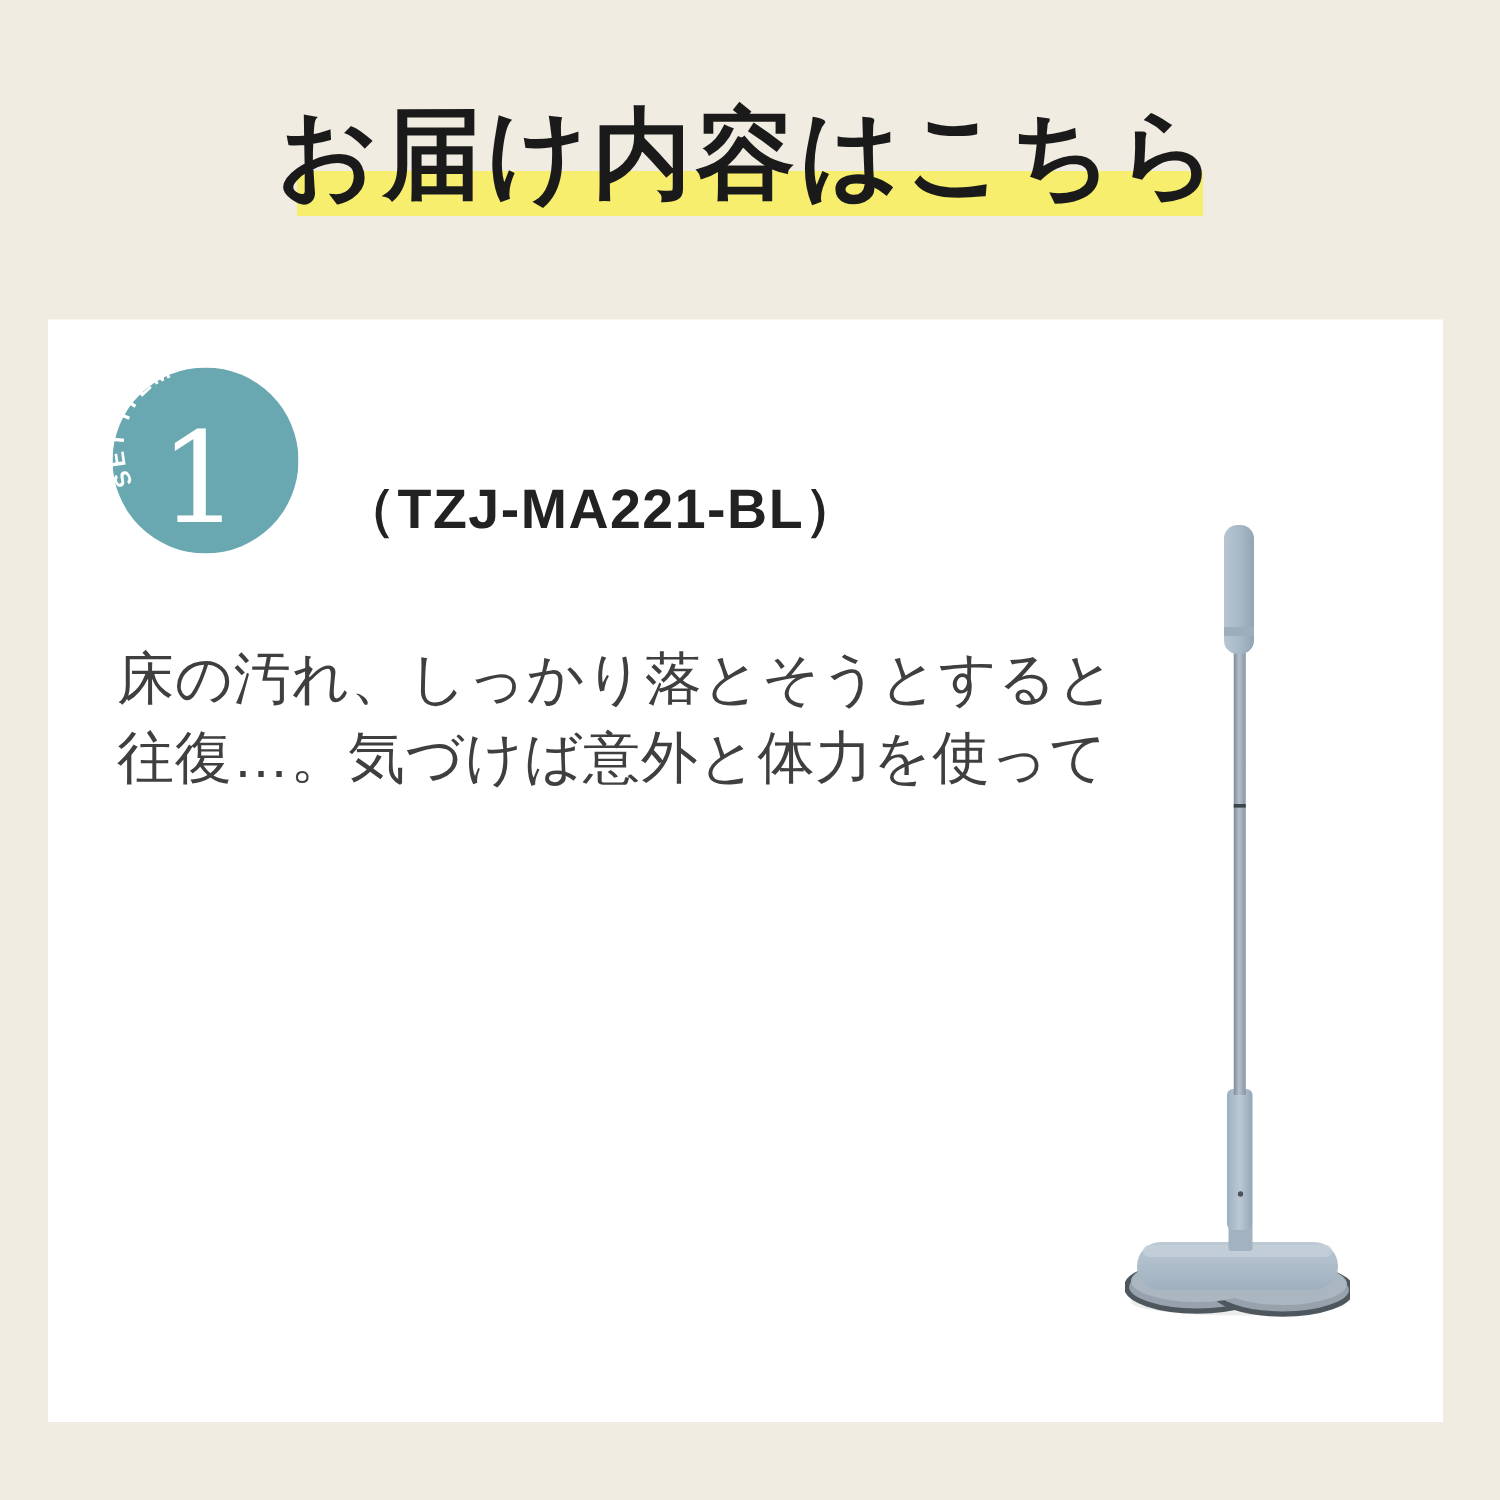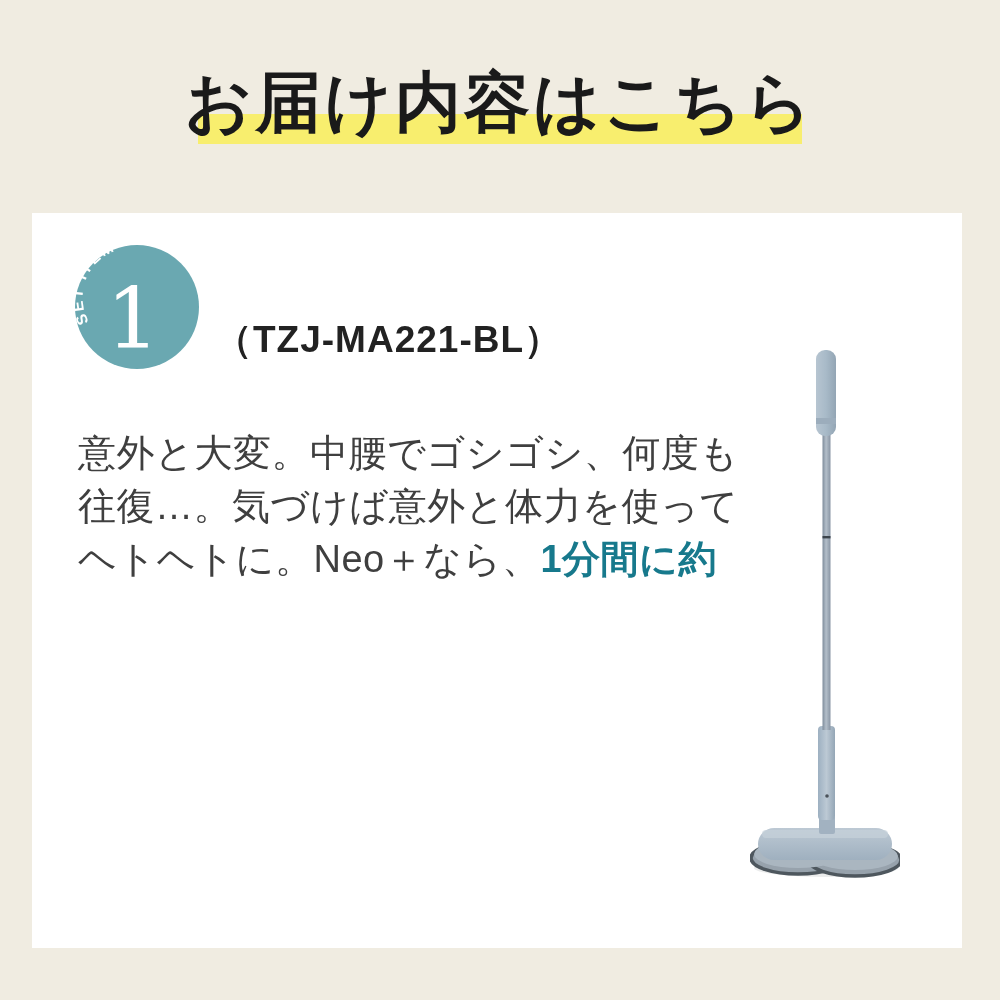--- a/index.html
+++ b/index.html
@@ -22,21 +22,21 @@
 
   
   .badge{position:absolute;left:43px;top:32px;width:124px;height:124px;}
   .badge svg{display:block;width:124px;height:124px;}
   .badge .arc{fill:#ffffff;font-family:"Liberation Sans","DejaVu Sans",sans-serif;
     font-weight:700;font-size:15.5px;letter-spacing:2px;}
   .badge .num{fill:#ffffff;font-family:"DejaVu Serif","Liberation Serif",serif;font-size:84px;}
 
   
   .product-name{position:absolute;left:190px;top:42px;font-size:46px;font-weight:800;color:#222222;letter-spacing:1px;}
-  .product-model{position:absolute;left:183px;top:102px;font-size:37px;font-weight:700;color:#222222;letter-spacing:1px;}
+  .product-model{position:absolute;left:195px;top:102px;font-size:37px;font-weight:700;color:#222222;letter-spacing:1px;}
 
   
   .description{position:absolute;left:46px;top:214px;width:700px;}
   .line{height:53px;font-size:38px;line-height:53px;color:var(--body);letter-spacing:0.5px;white-space:nowrap;}
   .seg.teal{color:var(--teal);font-weight:800;}
 
   
   .mop{position:absolute;left:718px;top:135px;width:150px;height:535px;}
   .mop svg{display:block;width:150px;height:535px;}
 </style>
@@ -60,27 +60,24 @@
           <textPath href="#badgeArc" startOffset="0">SET ITEM</textPath>
         </text>
         <text class="num" x="58" y="103" text-anchor="middle">1</text>
       </svg>
     </div>
 
     <div class="product-model">（TZJ-MA221-BL）</div>
 
     <div class="description">
       <div class="line">
-        <span class="seg normal">意外と大変。中腰でゴシゴシ、何度も</span><span class="seg teal"></span><span class="seg normal"></span>
+        <span class="seg normal">床の汚れ、しっかり落とそうとすると</span><span class="seg teal"></span><span class="seg normal"></span>
       </div>
       <div class="line">
         <span class="seg normal">往復…。気づけば意外と体力を使って</span><span class="seg teal"></span><span class="seg normal"></span>
-      </div>
-      <div class="line">
-        <span class="seg normal">ヘトヘトに。Neo＋なら、</span><span class="seg teal">1分間に約</span><span class="seg normal"></span>
       </div>
     </div>
 
     <div class="mop">
       <svg viewBox="0 0 150 535">
         <defs>
           <linearGradient id="gripG" x1="0" y1="0" x2="1" y2="0">
             <stop offset="0" stop-color="#b7c5d1"></stop>
               <stop offset="0.5" stop-color="#a8bac8"></stop>
               <stop offset="1" stop-color="#93a5b4"></stop>

